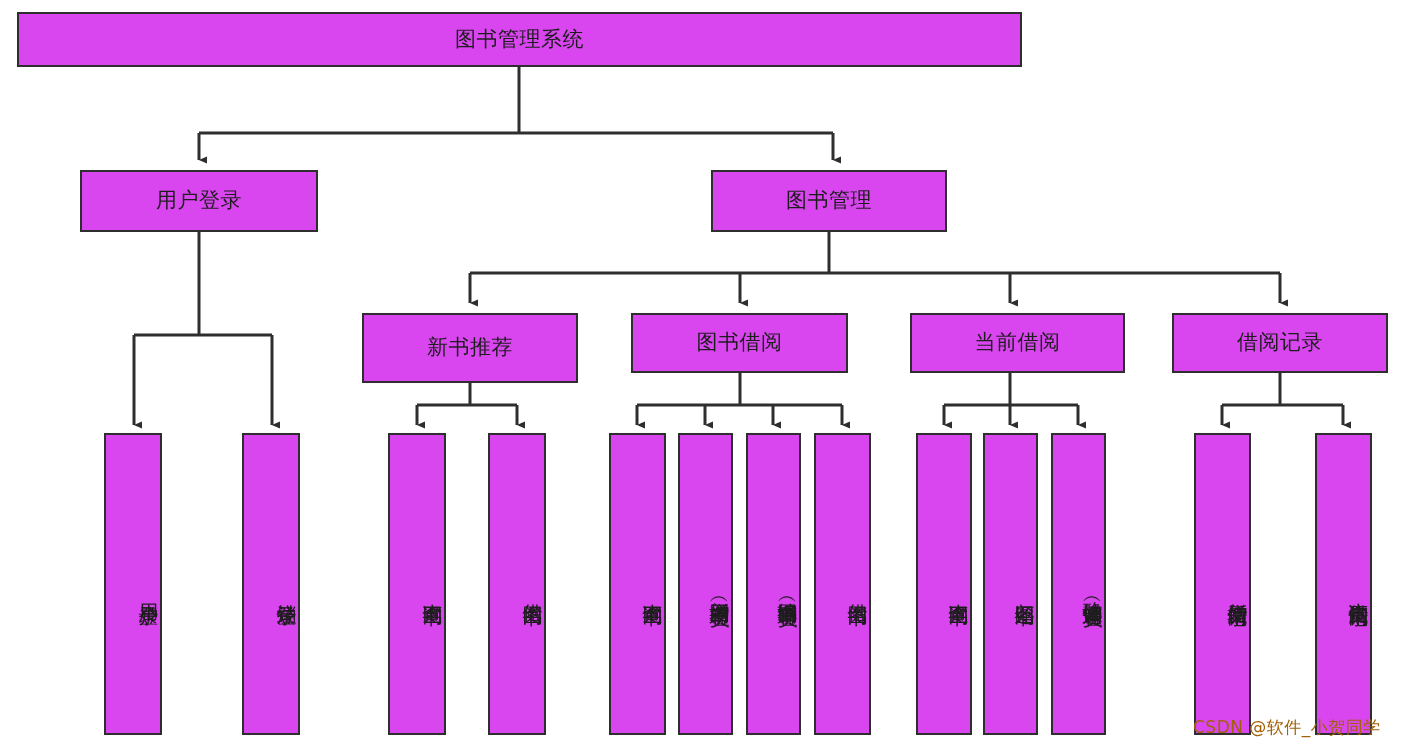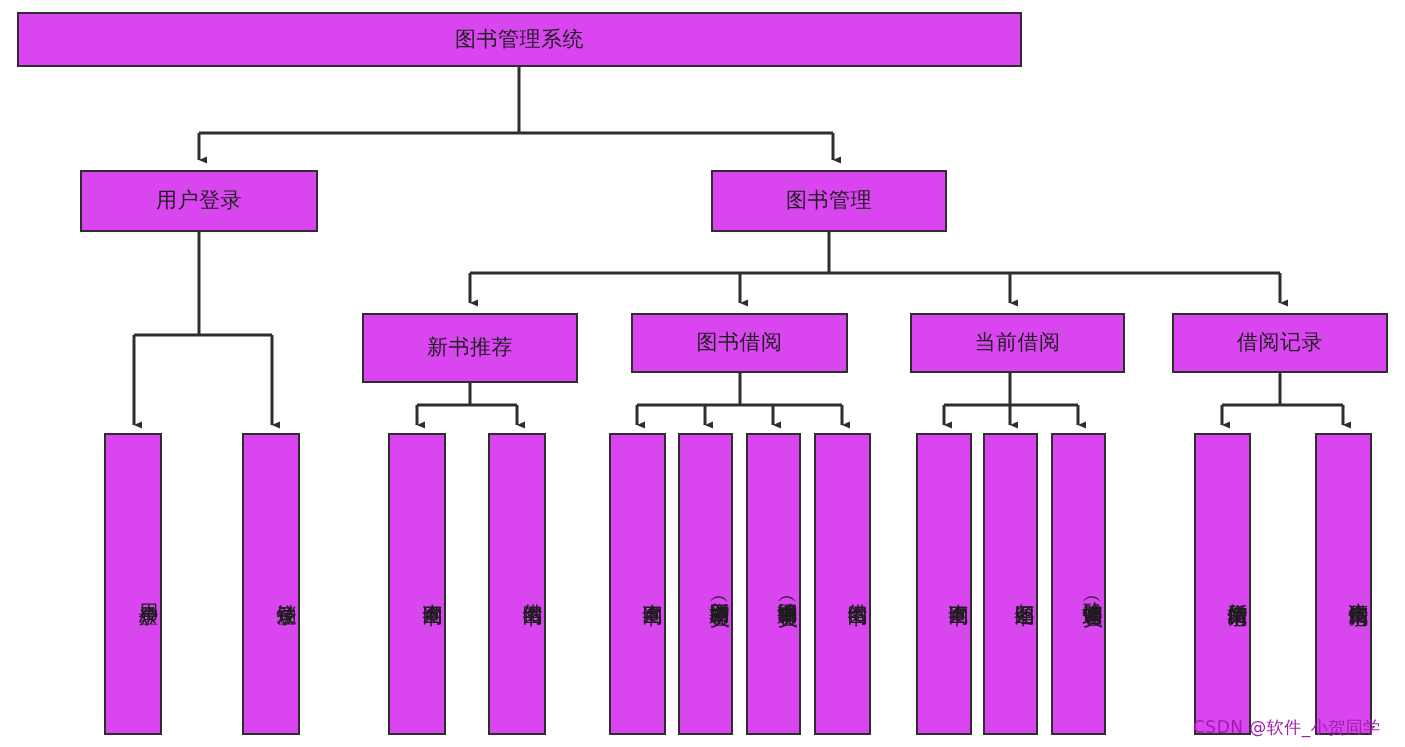--- a/index.html
+++ b/index.html
@@ -52,21 +52,21 @@
     padding-top: 12px;
   }
   .node-v .vlabel {
     writing-mode: vertical-rl;
     text-orientation: upright;
     white-space: nowrap;
   }
   .watermark {
     position: absolute;
     font-size: 17px;
-    color: #a21caf;
+    color: #a16207;
     letter-spacing: 0.5px;
     z-index: 5;
     white-space: nowrap;
   }
 </style>
 </head>
 <body>
 
 <div id="diagram-canvas">
 

